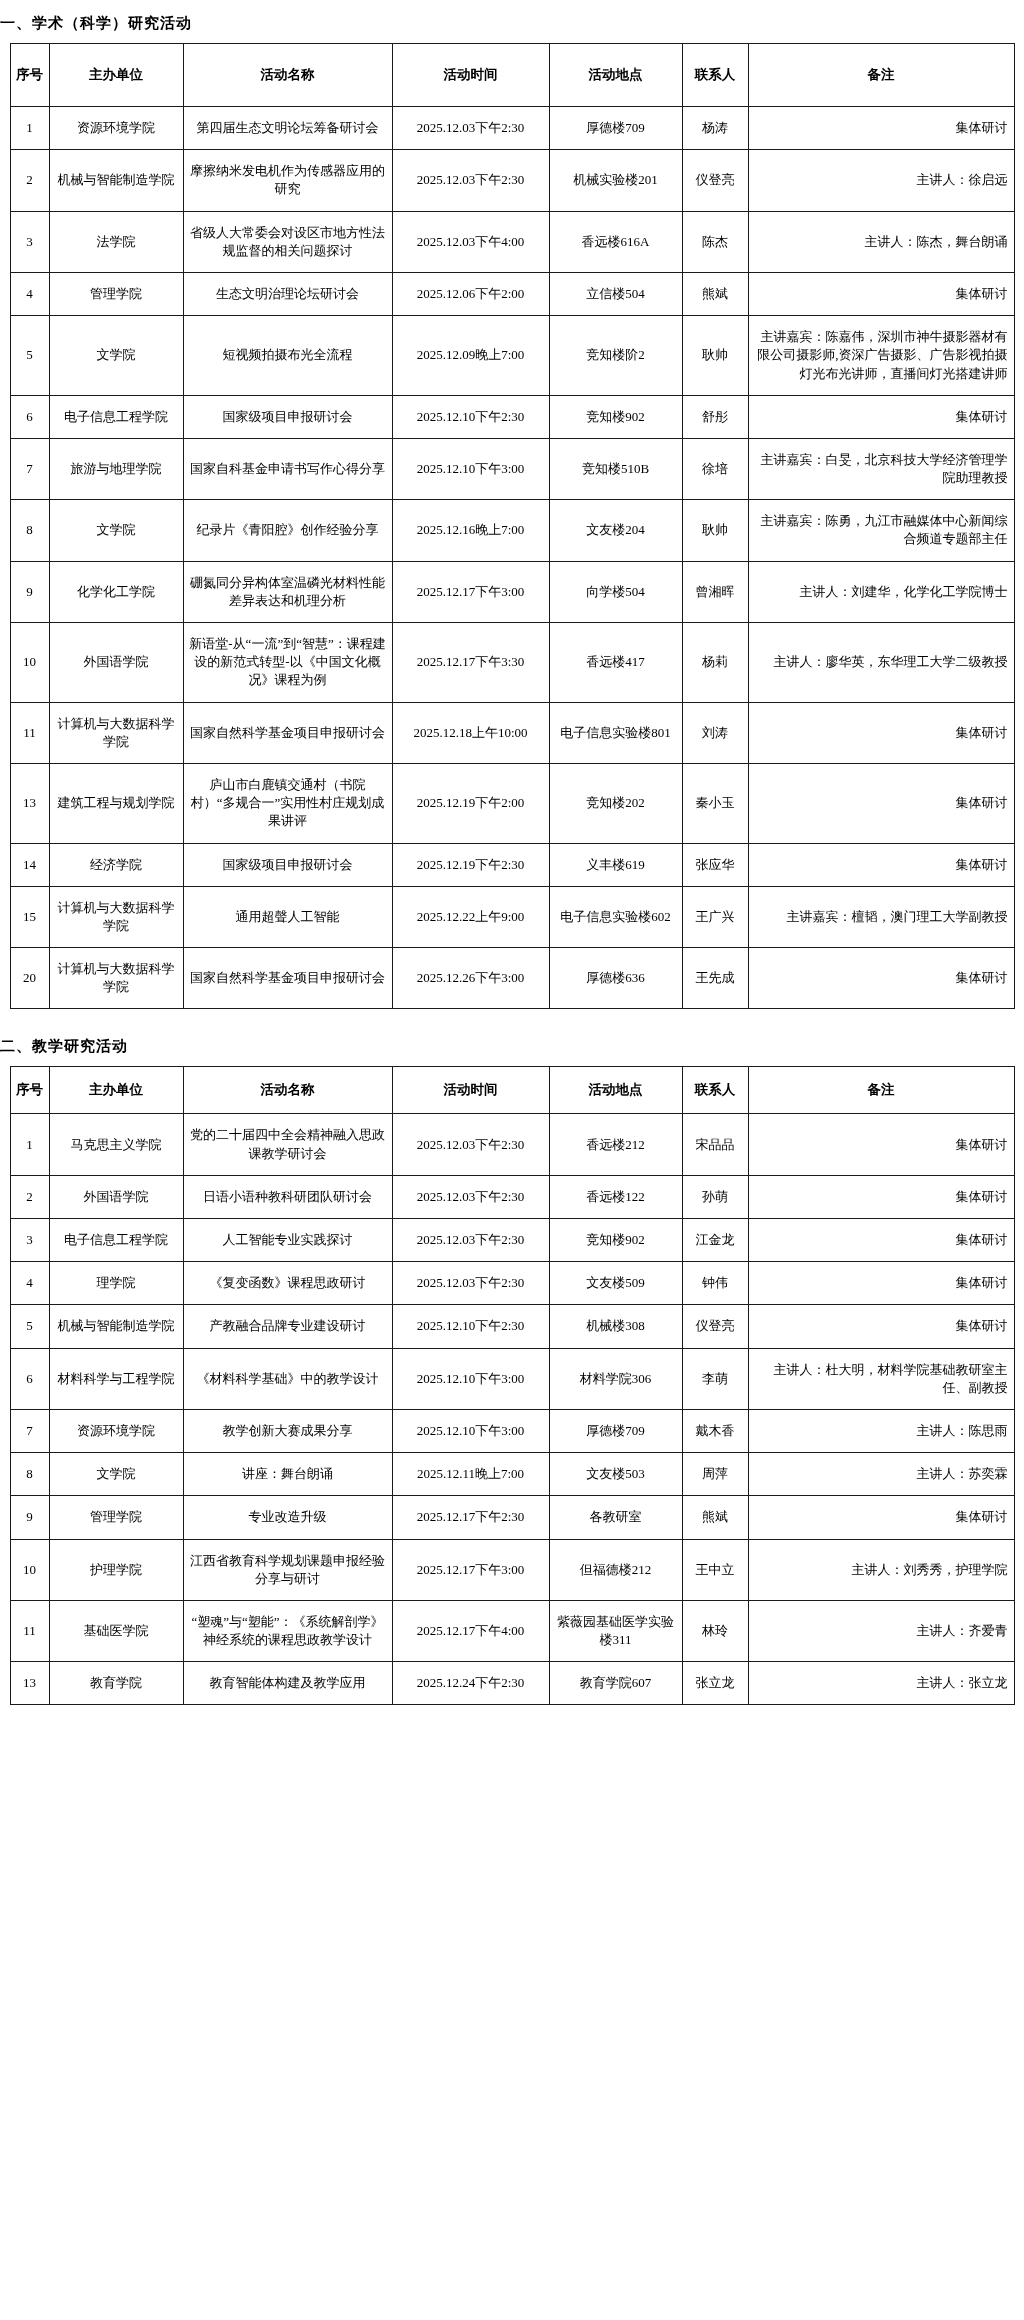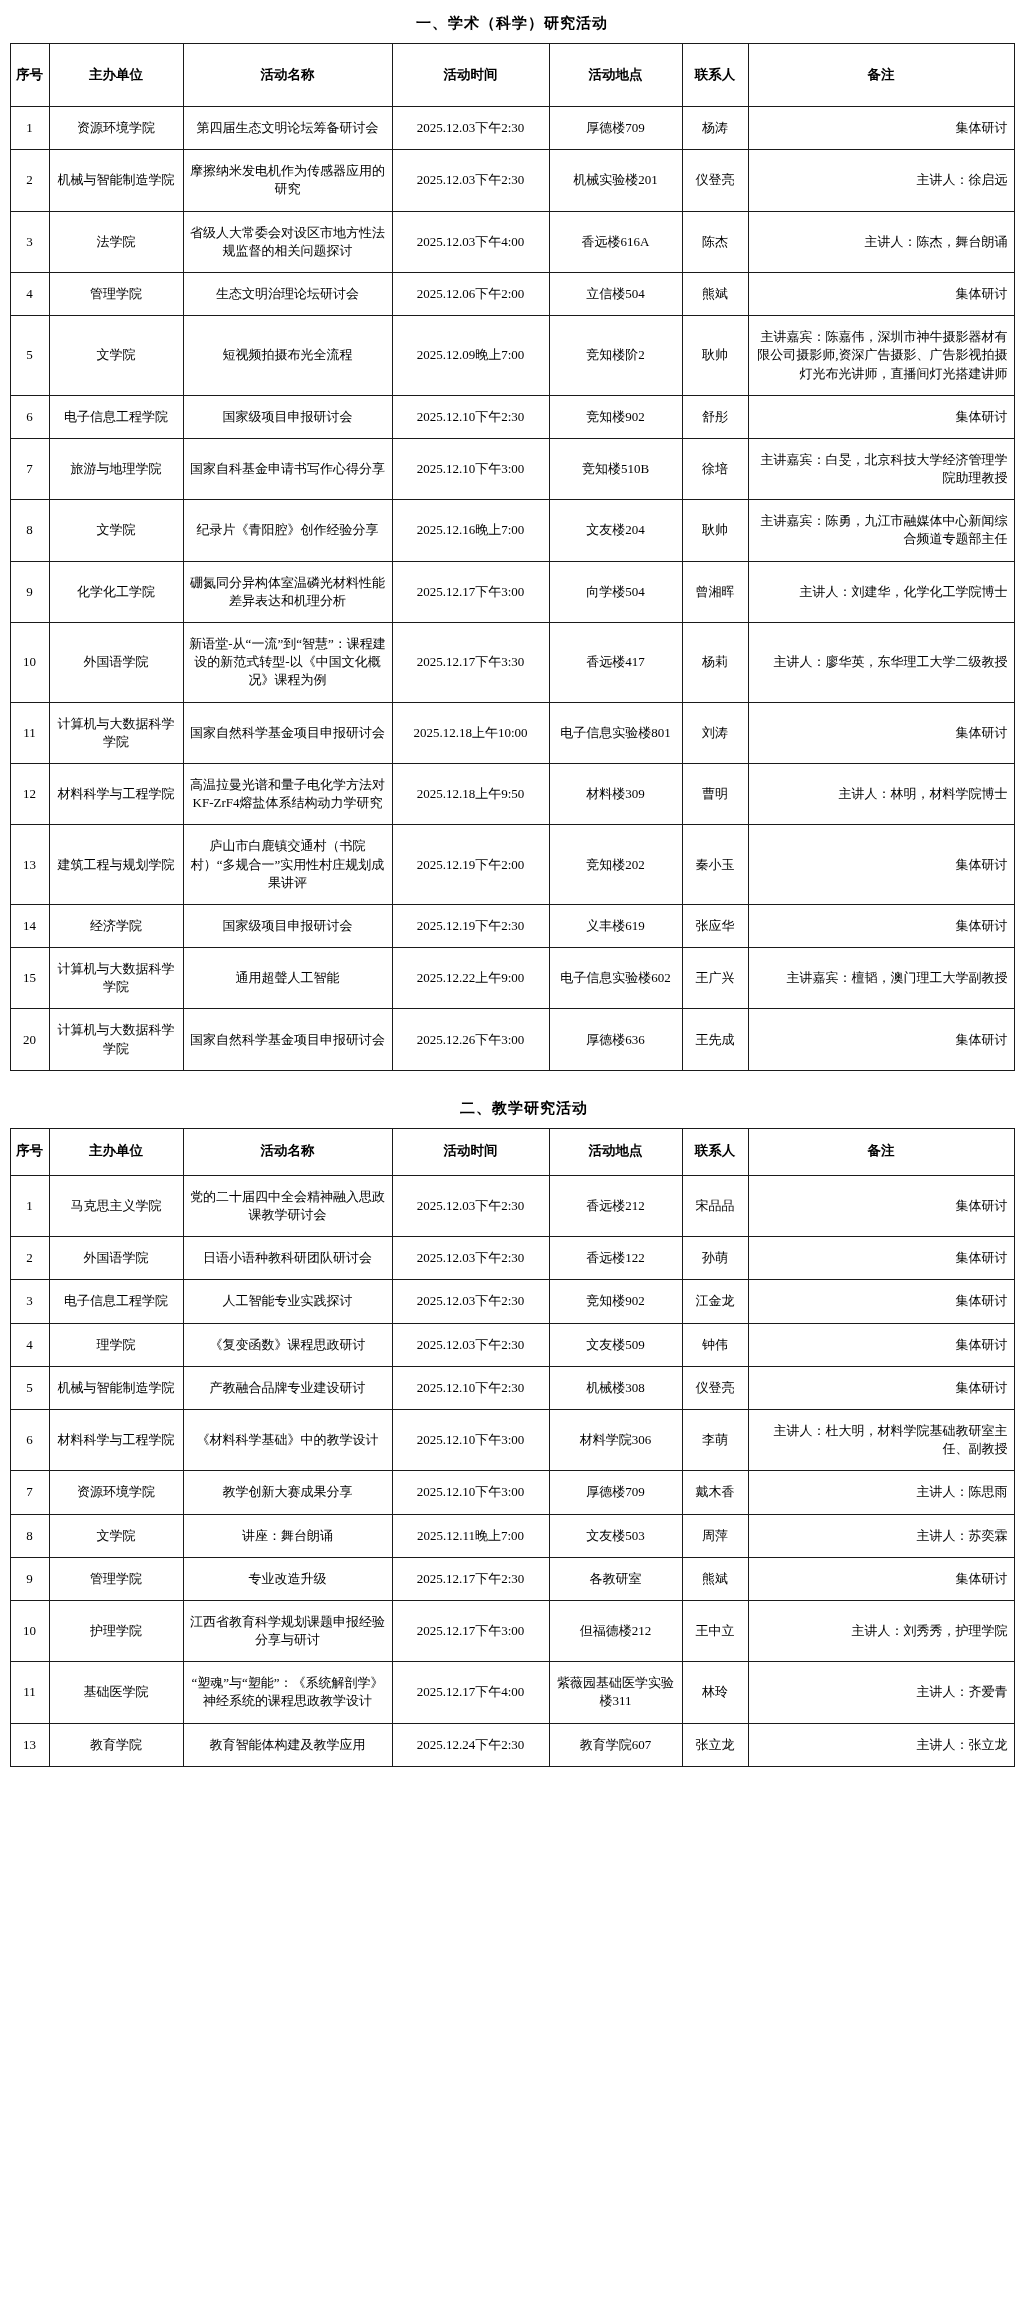--- a/index.html
+++ b/index.html
@@ -9,27 +9,27 @@
     font-family:"Liberation Serif","DejaVu Serif",serif;
   }
   .page {
     width:1024px;
     min-height:2320px;
     background:#fff;
     box-sizing:border-box;
     padding-top:6px;
   }
   .section-title {
-    text-align:center;
+    text-align:left;
     font-weight:bold;
     font-size:15px;
     letter-spacing:1px;
     margin:8px 0 10px 0;
   }
-  .section-title.second { margin-top:28px; margin-bottom:10px;padding-left:24px; }
+  .section-title.second { margin-top:28px; margin-bottom:10px; }
   table.sched {
     border-collapse:collapse;
     table-layout:fixed;
     width:1004px;
     margin:8px auto;
     font-size:13px;
   }
   table.sched th, table.sched td {
     border:1px solid #1a1a1a;
     padding:12px 4px;
@@ -173,29 +173,20 @@
         <tr>
           <td class="col-no">11</td>
           <td class="col-unit">计算机与大数据科学学院</td>
           <td class="col-name">国家自然科学基金项目申报研讨会</td>
           <td class="col-time">2025.12.18上午10:00</td>
           <td class="col-place">电子信息实验楼801</td>
           <td class="col-contact">刘涛</td>
           <td class="col-note">集体研讨</td>
         </tr>
         <tr>
-          <td class="col-no">12</td>
-          <td class="col-unit">材料科学与工程学院</td>
-          <td class="col-name">高温拉曼光谱和量子电化学方法对KF-ZrF4熔盐体系结构动力学研究</td>
-          <td class="col-time">2025.12.18上午9:50</td>
-          <td class="col-place">材料楼309</td>
-          <td class="col-contact">曹明</td>
-          <td class="col-note">主讲人：林明，材料学院博士</td>
-        </tr>
-        <tr>
           <td class="col-no">13</td>
           <td class="col-unit">建筑工程与规划学院</td>
           <td class="col-name">庐山市白鹿镇交通村（书院村）“多规合一”实用性村庄规划成果讲评</td>
           <td class="col-time">2025.12.19下午2:00</td>
           <td class="col-place">竞知楼202</td>
           <td class="col-contact">秦小玉</td>
           <td class="col-note">集体研讨</td>
         </tr>
         <tr>
           <td class="col-no">14</td>

